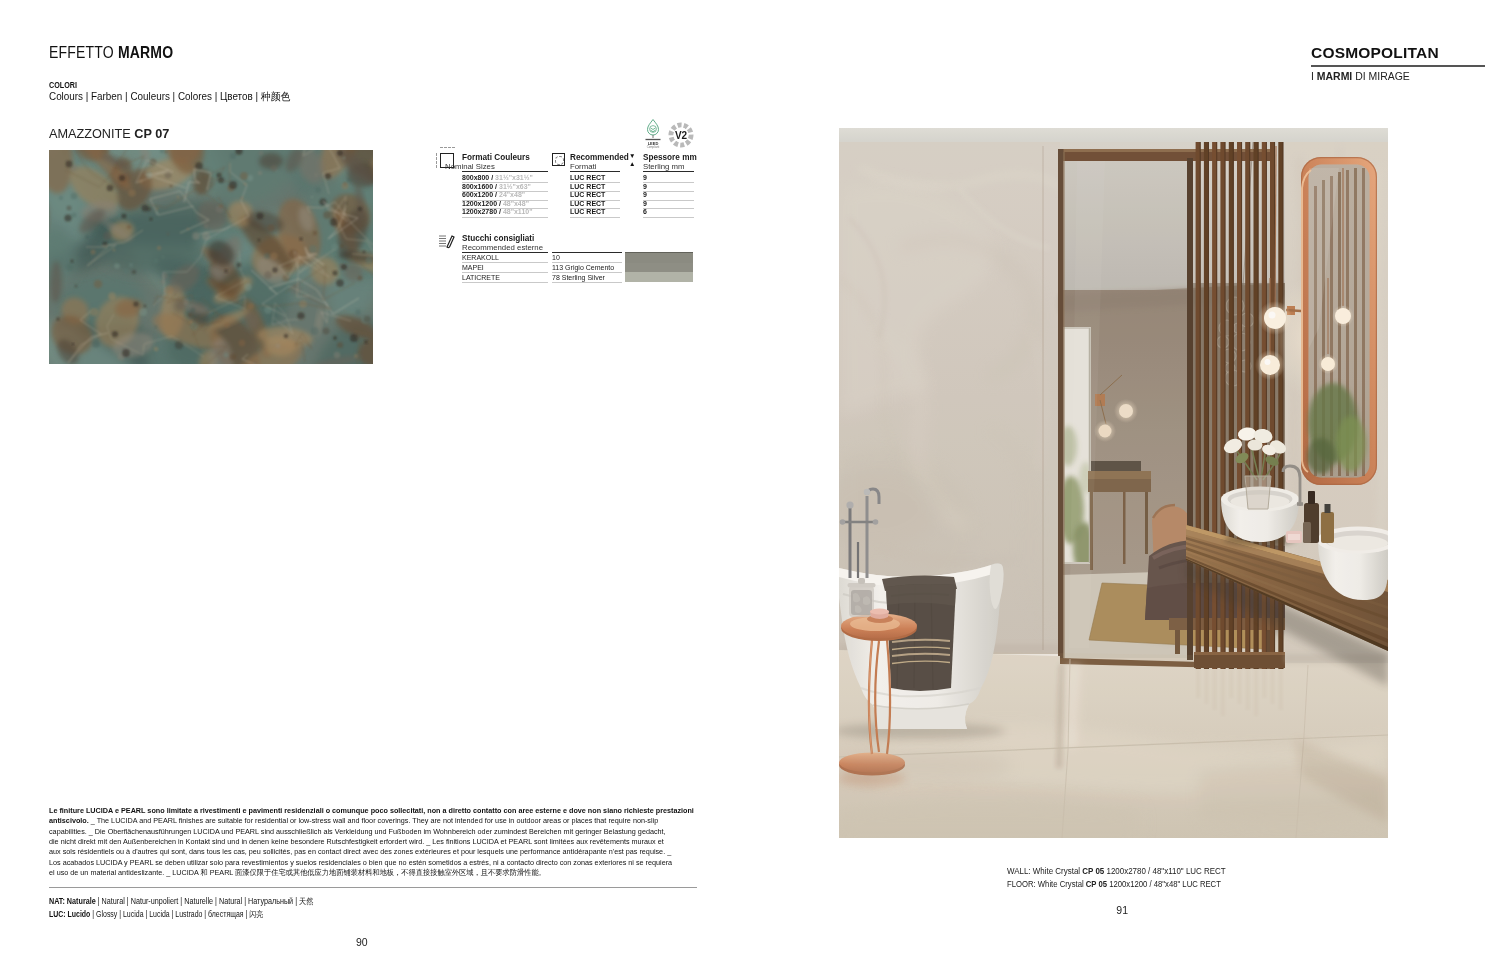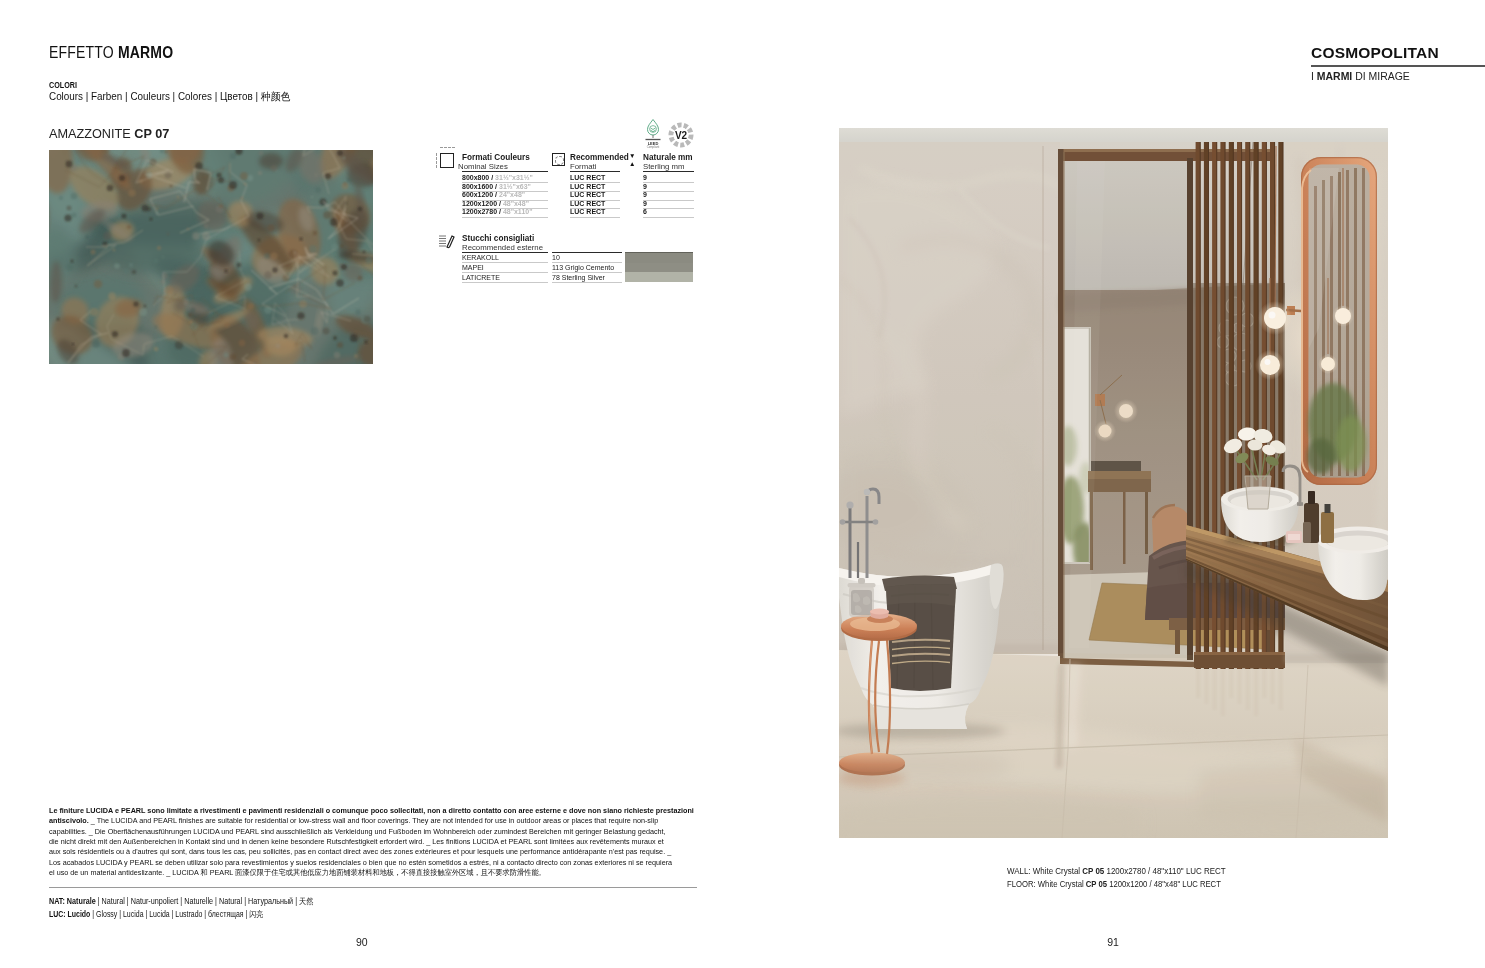--- a/index.html
+++ b/index.html
@@ -348,21 +348,21 @@
   <text x="13" y="16.8" font-size="10" font-weight="bold" fill="#1a1a1a" text-anchor="middle" font-family="Liberation Sans,sans-serif">V2</text>
 </svg>
 
 <div class="abs" id="spectable" style="left:0;top:0;width:1485px;height:0;">
 
   <div class="abs" style="left:440px;top:153px;width:12px;height:13px;border:1.6px solid #222;"></div>
   <div class="abs" style="left:440px;top:147px;width:15px;border-top:1px dashed #999;"></div>
   <div class="abs" style="left:436px;top:153px;height:15px;border-left:1px dashed #999;"></div>
 
   <div class="abs b" style="left:462px;top:152.5px;font-size:8.2px;">Formati Couleurs</div>
-  <div class="abs" style="left:458px;top:161.5px;font-size:7.8px;color:#333;">Nominal Sizes</div>
+  <div class="abs" style="left:445px;top:161.5px;font-size:7.8px;color:#333;">Nominal Sizes</div>
   <div class="hline" style="left:462px;top:170.5px;width:86px;"></div>
 
   <div class="abs b" style="left:462px;top:174px;font-size:7px;">800x800 / <span class="gray">31½"x31½"</span></div>
   <div class="rline" style="left:462px;top:182.4px;width:86px;"></div>
   <div class="abs b" style="left:462px;top:182.6px;font-size:7px;">800x1600 / <span class="gray">31½"x63"</span></div>
   <div class="rline" style="left:462px;top:191px;width:86px;"></div>
   <div class="abs b" style="left:462px;top:191.2px;font-size:7px;">600x1200 / <span class="gray">24"x48"</span></div>
   <div class="rline" style="left:462px;top:199.6px;width:86px;"></div>
   <div class="abs b" style="left:462px;top:199.8px;font-size:7px;">1200x1200 / <span class="gray">48"x48"</span></div>
   <div class="rline" style="left:462px;top:208.2px;width:86px;"></div>
@@ -383,21 +383,21 @@
   <div class="abs b" style="left:570px;top:191.2px;font-size:7px;">LUC RECT</div>
   <div class="rline" style="left:570px;top:199.6px;width:50px;"></div>
   <div class="abs b" style="left:570px;top:199.8px;font-size:7px;">LUC RECT</div>
   <div class="rline" style="left:570px;top:208.2px;width:50px;"></div>
   <div class="abs b" style="left:570px;top:208.4px;font-size:7px;">LUC RECT</div>
   <div class="rline" style="left:570px;top:216.8px;width:50px;"></div>
 
   <div class="abs" style="left:629px;top:152px;font-size:6.5px;color:#111;">▼</div>
   <div class="abs" style="left:629px;top:160px;font-size:6.5px;color:#111;">▲</div>
 
-  <div class="abs b" style="left:643px;top:152.5px;font-size:8.2px;">Naturale mm</div>
+  <div class="abs b" style="left:643px;top:152.5px;font-size:8.2px;">Spessore mm</div>
   <div class="abs" style="left:643px;top:161.5px;font-size:7.8px;color:#333;">Sterling mm</div>
   <div class="hline" style="left:643px;top:170.5px;width:51px;"></div>
 
   <div class="abs b" style="left:643px;top:174px;font-size:7px;">9</div>
   <div class="rline" style="left:643px;top:182.4px;width:51px;"></div>
   <div class="abs b" style="left:643px;top:182.6px;font-size:7px;">9</div>
   <div class="rline" style="left:643px;top:191px;width:51px;"></div>
   <div class="abs b" style="left:643px;top:191.2px;font-size:7px;">9</div>
   <div class="rline" style="left:643px;top:199.6px;width:51px;"></div>
   <div class="abs b" style="left:643px;top:199.8px;font-size:7px;">9</div>
@@ -895,13 +895,13 @@
 <ellipse cx="85" cy="638" rx="88" ry="15" fill="#b5afa3" opacity=".22" filter="url(#b8)"></ellipse>
 
 <rect x="0" y="0" width="549" height="710" fill="#c8a478" opacity=".075"></rect>
 </svg>
 </div>
 
 <div class="abs" style="left:1007px;top:866px;font-size:8.4px;color:#222;transform:scaleX(.95);transform-origin:left top;">WALL: White Crystal <span class="b">CP 05</span> 1200x2780 / 48"x110" LUC RECT</div>
 
 <div class="abs" style="left:1007px;top:879px;font-size:8.4px;color:#222;transform:scaleX(.92);transform-origin:left top;">FLOOR: White Crystal <span class="b">CP 05</span> 1200x1200 / 48"x48" LUC RECT</div>
 
-<div class="abs" style="left:1098px;top:936px;width:30px;text-align:center;font-size:10.5px;color:#222;">91</div>
+<div class="abs" style="left:1098px;top:904px;width:30px;text-align:right;font-size:10.5px;color:#222;">91</div>
 
 </body></html>

